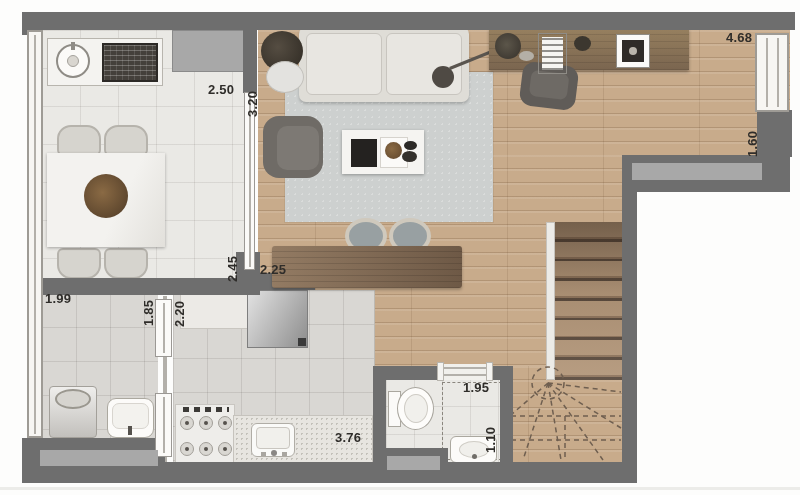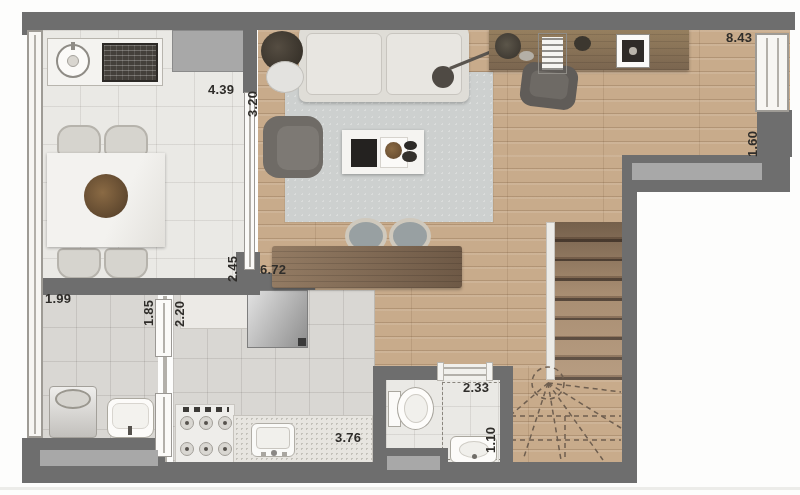--- a/index.html
+++ b/index.html
@@ -218,27 +218,27 @@
   <div class="abs wall" style="left:373px;top:366px;width:69px;height:14px;z-index:10;"></div>
   <div class="abs wall" style="left:487px;top:366px;width:26px;height:14px;z-index:10;"></div>
   <div class="abs wall" style="left:500px;top:366px;width:13px;height:117px;z-index:10;"></div>
   <div class="abs" style="left:442px;top:364px;width:46px;height:16px;background:#f1f0ec;z-index:11;">
     <div class="abs gline" style="left:0;top:3px;width:46px;height:2px;"></div>
     <div class="abs gline" style="left:0;top:10px;width:46px;height:2px;"></div>
   </div>
   <div class="abs white-f" style="left:437px;top:362px;width:7px;height:19px;z-index:12;"></div>
   <div class="abs white-f" style="left:486px;top:362px;width:7px;height:19px;z-index:12;"></div>
 
-  <div class="lab" style="left:208px;top:82px;">4.39</div>
+  <div class="lab" style="left:208px;top:82px;">2.50</div>
   <div class="lab vlab" style="left:233px;top:89px;">3.20</div>
-  <div class="lab" style="left:726px;top:30px;">8.43</div>
+  <div class="lab" style="left:726px;top:30px;">4.68</div>
   <div class="lab vlab" style="left:733px;top:129px;">1.60</div>
   <div class="lab vlab" style="left:213px;top:254px;">2.45</div>
-  <div class="lab" style="left:260px;top:262px;">6.72</div>
+  <div class="lab" style="left:260px;top:262px;">2.25</div>
   <div class="lab" style="left:45px;top:291px;">1.99</div>
   <div class="lab vlab" style="left:129px;top:298px;">1.85</div>
   <div class="lab vlab" style="left:160px;top:299px;">2.20</div>
-  <div class="lab" style="left:463px;top:380px;">2.33</div>
+  <div class="lab" style="left:463px;top:380px;">1.95</div>
   <div class="lab" style="left:335px;top:430px;">3.76</div>
   <div class="lab vlab" style="left:471px;top:425px;">1.10</div>
 
   <div class="abs" style="left:0;top:487px;width:800px;height:3px;background:#ecece9;"></div>
 </div>
 
 </body></html>

